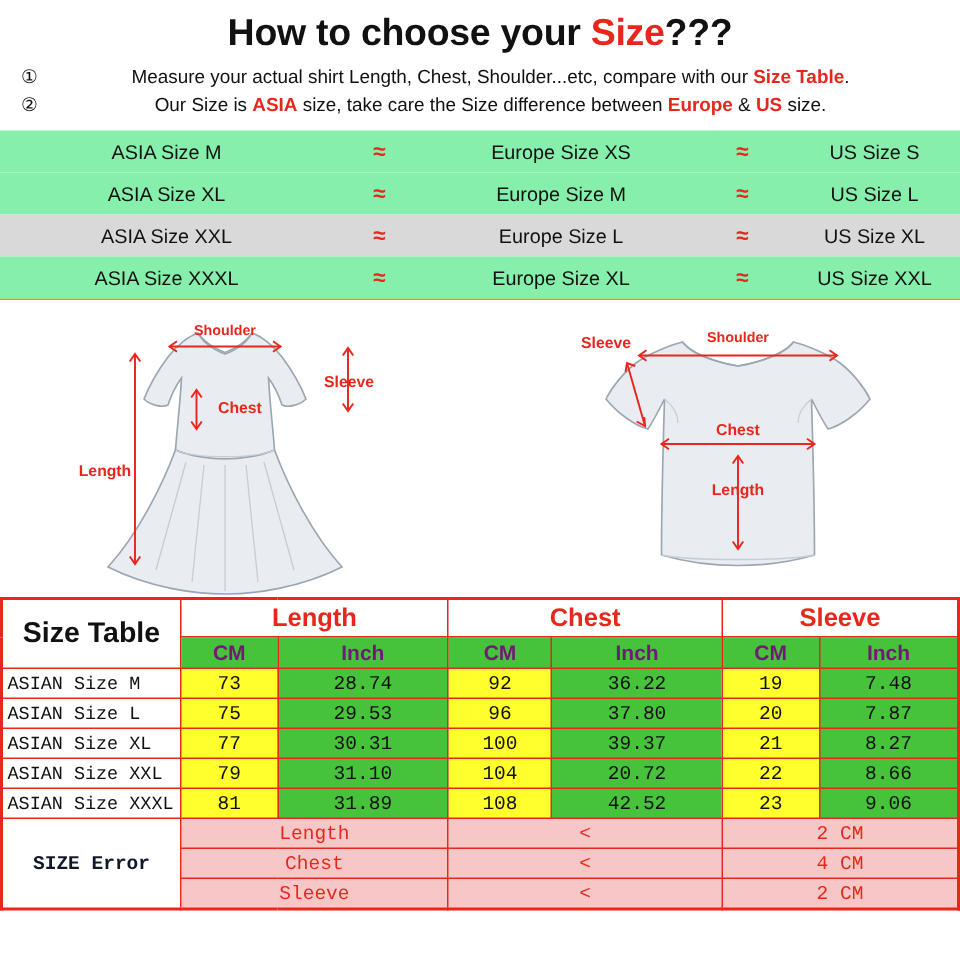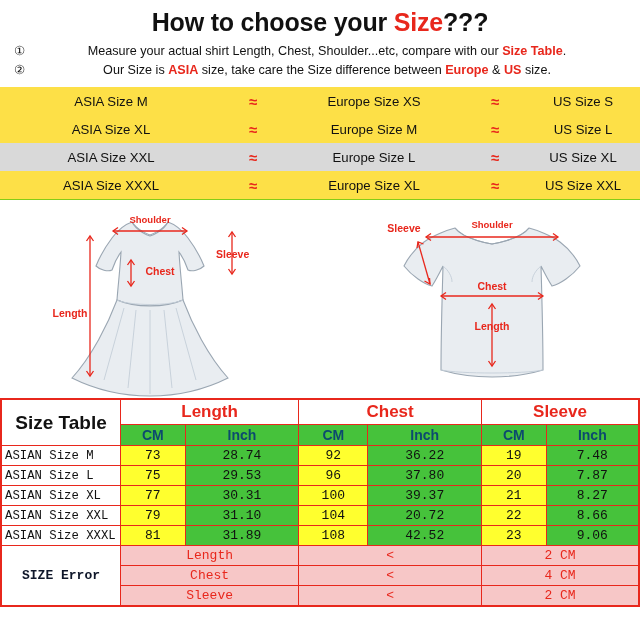--- a/index.html
+++ b/index.html
@@ -34,21 +34,21 @@
 
   
   .map{width:640px;border-collapse:collapse;margin-top:4px;}
   .map td{
     font-size:13.2px;
     text-align:center;
     padding:5px 0;
     height:18px;
   }
   .map tr.alt{background:#d9d9d9;}
-  .map tr.plain{background:#fde047;}
+  .map tr.plain{background:#86efac;}
   .map .approx{color:#e8271c;font-size:15px;font-weight:bold;}
   .map .c1{width:222px;}
   .map .c2{width:62px;}
   .map .c3{width:180px;}
   .map .c4{width:62px;}
   .map .c5{width:114px;}
 
   
   .diagrams{
     position:relative;
@@ -69,21 +69,21 @@
   .sizetable .hdr-title{
     font-family:"Liberation Sans", sans-serif;
     font-size:19px;font-weight:bold;color:#111;
     background:#ffffff;width:118px;
   }
   .sizetable .grp{
     background:#ffffff;color:#e8271c;font-weight:bold;
     font-family:"Liberation Sans", sans-serif;font-size:17px;
   }
   .sizetable .sub{
-    background:#46c23b;color:#0c4a6e;font-weight:bold;font-size:14px;
+    background:#46c23b;color:#701a75;font-weight:bold;font-size:14px;
     font-family:"Liberation Sans", sans-serif;
   }
   .sizetable .namecell{
     background:#ffffff;text-align:left;padding-left:3px;font-size:12.3px;
   }
   .sizetable .cm{background:#ffff2e;}
   .sizetable .inch{background:#46c23b;}
   .err-label{
     background:#ffffff;color:#0f172a;font-weight:bold;font-size:17px;
     font-family:"Liberation Sans", sans-serif;

